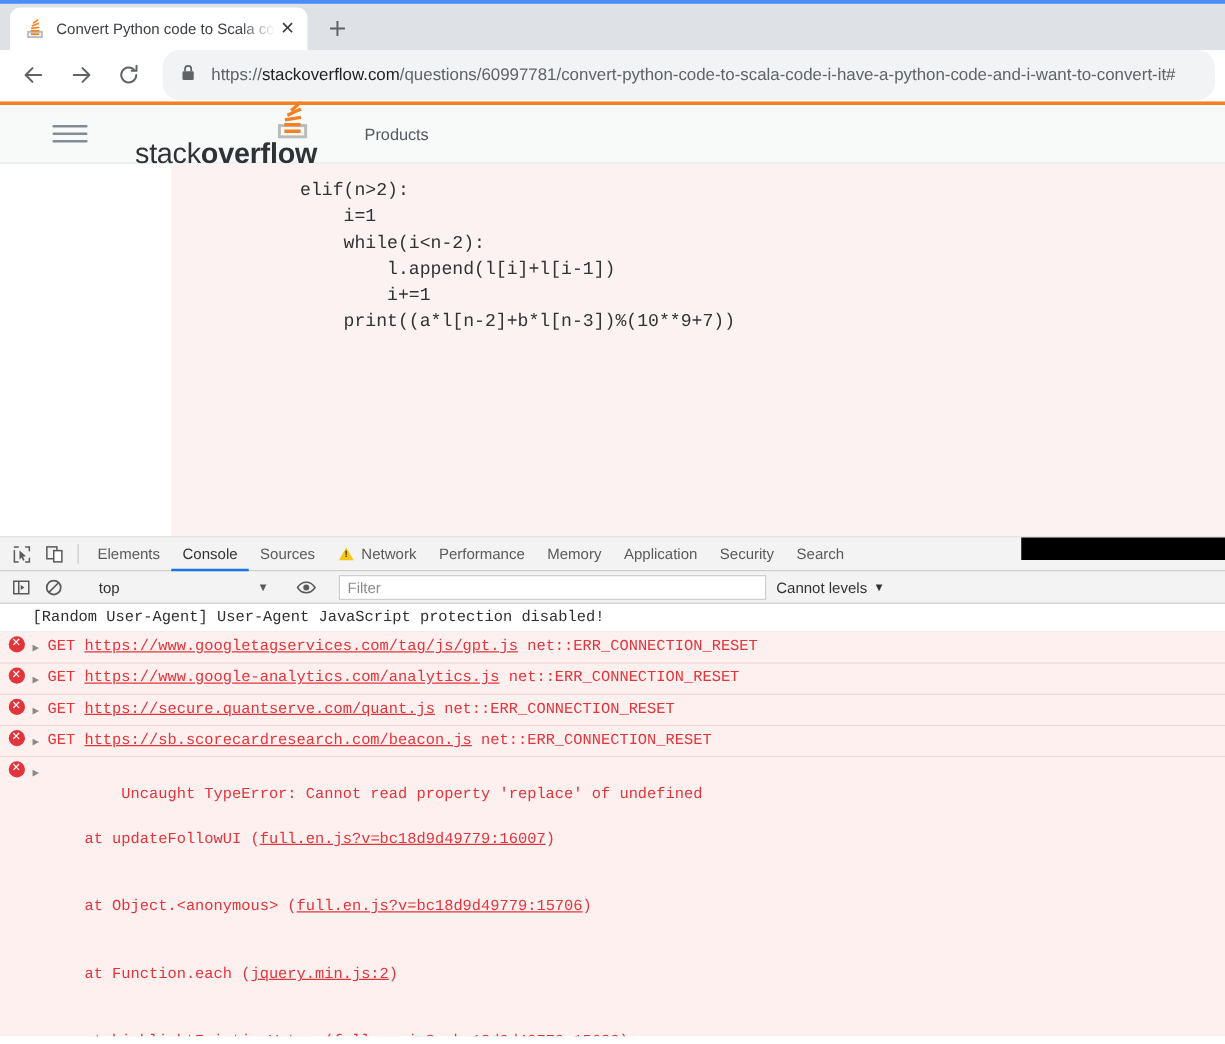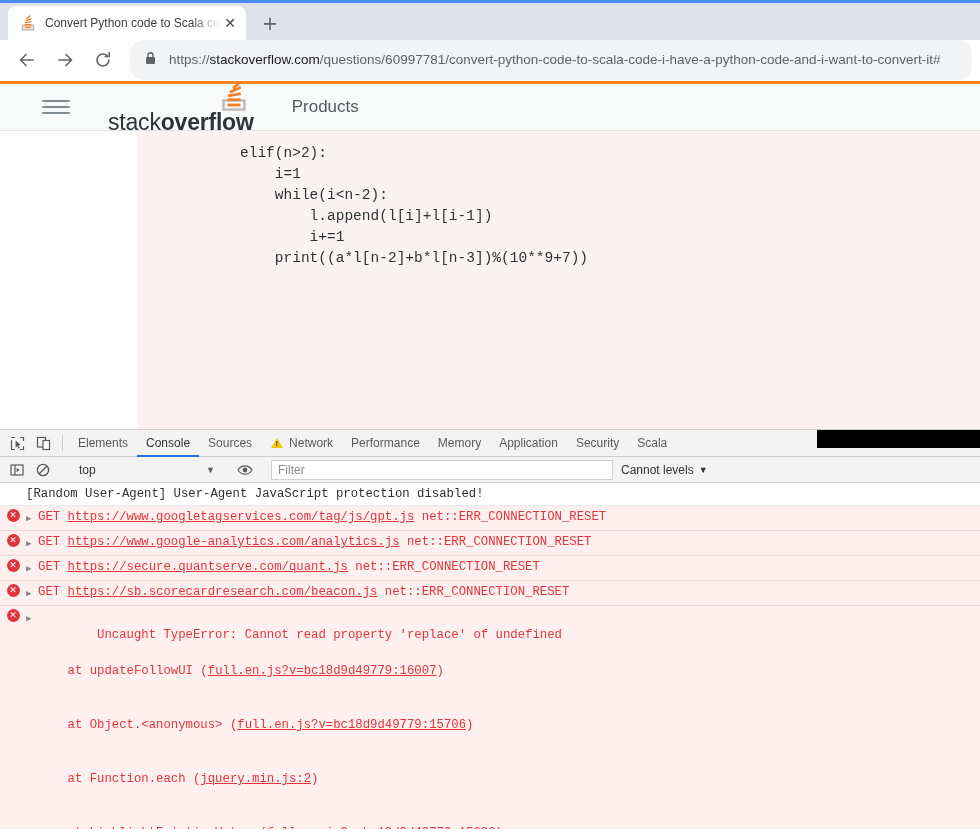--- a/index.html
+++ b/index.html
@@ -123,21 +123,21 @@
   .so-logo {
     display: flex; align-items: flex-end;
     margin-left: 38px;
     flex-direction: column;
   }
   .so-logo-icon { width: 26px; height: 30px; position: relative; margin-right: 6px; }
   .so-logo-text { font-size: 23px; color: #2f3337; letter-spacing: -0.2px; line-height: 1; }
   .so-logo-text b { font-weight: bold; }
   .so-products {
     margin-left: 38px;
-    font-size: 17px;
+    font-size: 13px;
     color: #535a60;
   }
   .so-search {
     margin-left: 35px;
     flex: 1;
     height: 34px;
     background: #ffffff;
     border: 1px solid #c8ccd0;
     border-radius: 3px;
     display: flex;
@@ -430,21 +430,21 @@
     <div class="dt-tab">
         <span>Memory</span>
       </div>
     <div class="dt-tab">
         <span>Application</span>
       </div>
     <div class="dt-tab">
         <span>Security</span>
       </div>
     <div class="dt-tab">
-        <span>Scala</span>
+        <span>Search</span>
       </div>
     <div class="dt-redact"></div>
   </div>
 
   <div class="dt-filterbar">
     <div class="dt-icon-btn">
       <svg width="14" height="14" viewBox="0 0 14 14">
         <rect x="1" y="2" width="12" height="10" fill="none" stroke="#5a5a5a" stroke-width="1.2"></rect>
         <path d="M5 2v10" stroke="#5a5a5a" stroke-width="1.2"></path>
         <path d="M6.6 5l3 2-3 2z" fill="#5a5a5a"></path>

